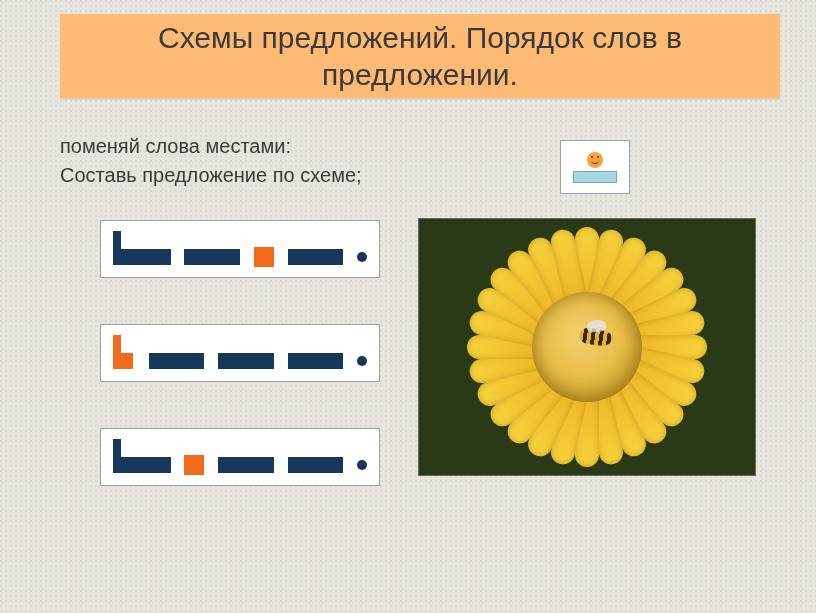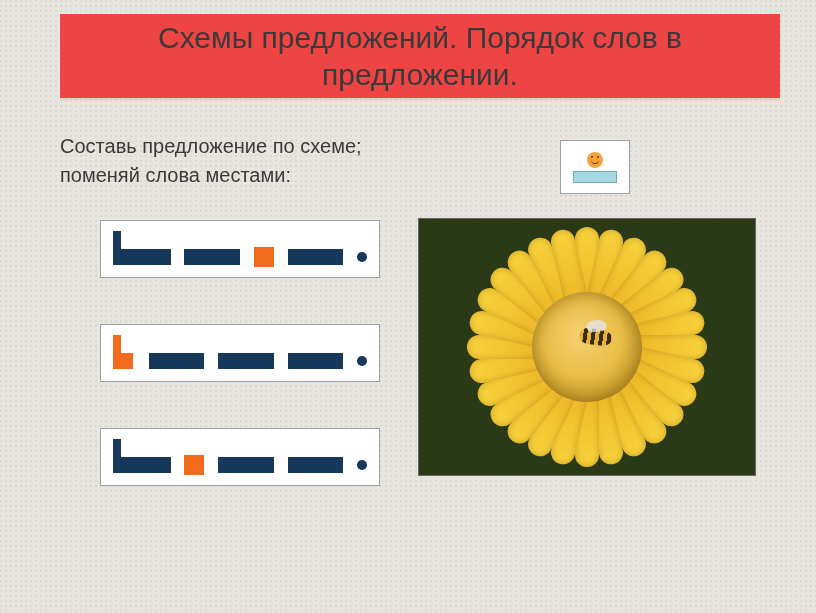--- a/index.html
+++ b/index.html
@@ -11,21 +11,21 @@
       radial-gradient(circle at 1px 1px, rgba(0,0,0,0.06) 1px, transparent 1px);
     background-size: 5px 5px;
     position: relative;
   }
   .title-box {
     position: absolute;
     left: 60px;
     top: 14px;
     width: 720px;
     height: 86px;
-    background: #ef4444;
+    background: #fdba74;
     border-bottom: 2px solid #d8d3c9;
     display: flex;
     align-items: center;
     justify-content: center;
     text-align: center;
   }
   .title-box h1 {
     font-size: 30px;
     font-weight: 400;
     color: #3a3a3a;
@@ -190,22 +190,22 @@
   #scheme2 .cap.orange .base { width: 20px; }
 </style>
 </head>
 <body>
 
 <div class="title-box">
   <h1>Схемы предложений. Порядок слов в предложении.</h1>
 </div>
 
 <div class="instr">
+  <div>поменяй слова местами:</div>
   <div>Составь предложение по схеме;</div>
-  <div>поменяй слова местами:</div>
 </div>
 
 <div class="smile-box">
   <div class="smile-face">
       <div class="smile-mouth"></div>
     </div>
   <div class="smile-bar"></div>
 </div>
 
 <div id="scheme1" class="scheme">

